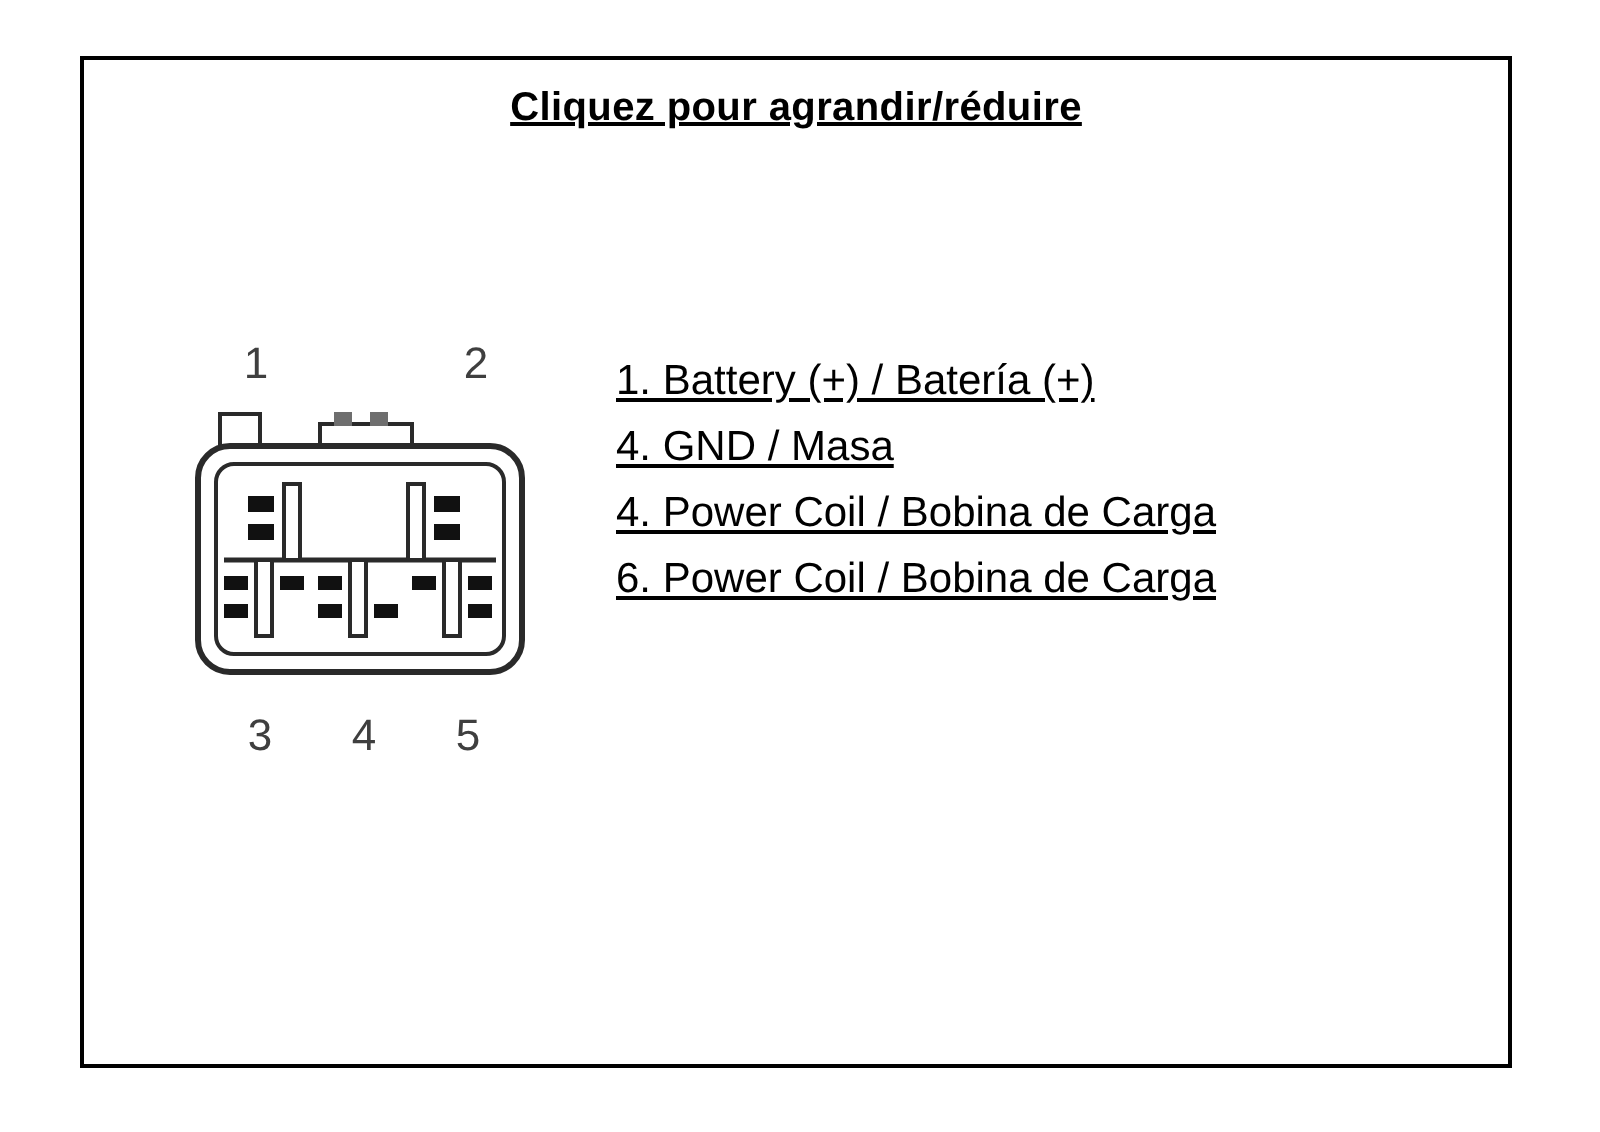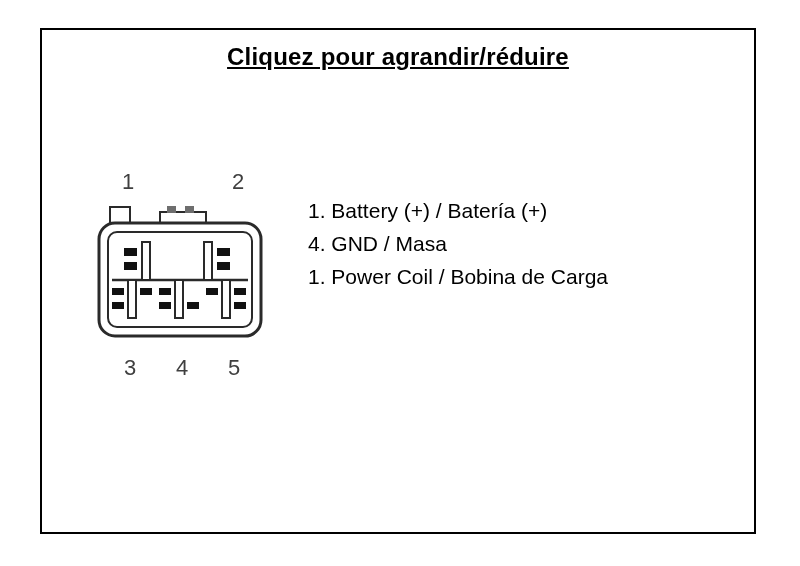--- a/index.html
+++ b/index.html
@@ -27,21 +27,21 @@
     border: 2px solid #000000;
     background: #ffffff;
     box-sizing: border-box;
   }
   .title {
     position: absolute;
     top: 13px;
     left: 0;
     width: 100%;
     text-align: center;
-    font-size: 24px;
+    font-size: 20px;
     font-weight: bold;
     text-decoration: underline;
     letter-spacing: 0.2px;
   }
   .connector-wrap {
     position: absolute;
     left: 54px;
     top: 140px;
     width: 176px;
     height: 216px;
@@ -60,24 +60,25 @@
   .pin-num.b4 { left: 76px; top: 186px; }
   .pin-num.b5 { left: 128px; top: 186px; }
   .connector-svg {
     position: absolute;
     left: 0;
     top: 32px;
   }
   .legend {
     position: absolute;
     left: 266px;
-    top: 164px;
+    top: 144px;
     font-size: 21px;
     line-height: 33px;
     white-space: nowrap;
+    text-decoration: underline;
   }
   .legend-item { height: 33px; }
 </style>
 </head>
 <body>
 
 <div class="stage">
   <div class="frame">
 
     <div class="title">Cliquez pour agrandir/réduire</div>
@@ -123,17 +124,18 @@
       </svg>
 
       <div class="pin-num b3">3</div>
       <div class="pin-num b4">4</div>
       <div class="pin-num b5">5</div>
     </div>
 
     <div class="legend">
       <div class="legend-item">1. Battery (+) / Batería (+)</div>
       <div class="legend-item">4. GND / Masa</div>
-      <div class="legend-item">1. Power Coil / Bobina de Carga</div>
+      <div class="legend-item">4. Power Coil / Bobina de Carga</div>
+      <div class="legend-item">6. Power Coil / Bobina de Carga</div>
     </div>
 
   </div>
 </div>
 
 </body></html>

